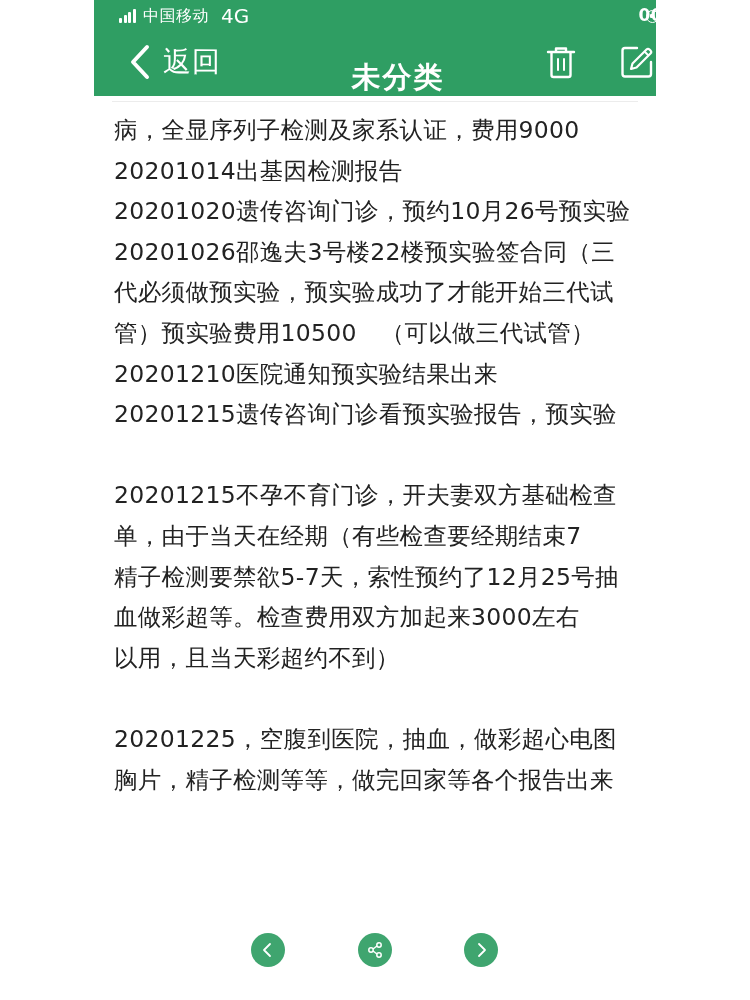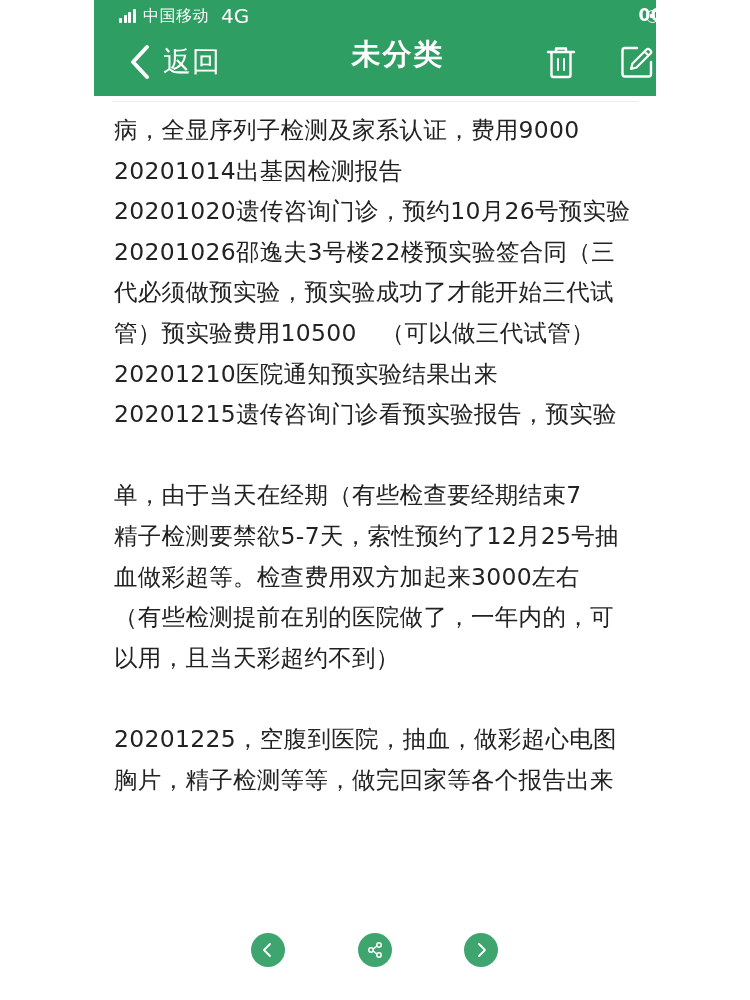--- a/index.html
+++ b/index.html
@@ -125,21 +125,21 @@
     cursor: pointer;
   }
   .back-btn svg { display: block; }
   .back-label {
     font-size: 28px;
     margin-left: 12px;
     letter-spacing: 1px;
   }
   .nav-title {
     position: absolute;
-    left: 0; width: 562px; top: 3px;
+    left: 0; width: 562px; top: 26px;
     text-align: center;
     font-size: 29px;
     font-weight: bold;
     letter-spacing: 2px;
   }
   .nav-icon {
     position: absolute;
     top: 12px;
     width: 36px; height: 36px;
     cursor: pointer;
@@ -243,24 +243,24 @@
   <div class="note-body">
     <div class="note-line">病，全显序列子检测及家系认证，费用9000</div>
     <div class="note-line">20201014出基因检测报告</div>
     <div class="note-line">20201020遗传咨询门诊，预约10月26号预实验</div>
     <div class="note-line">20201026邵逸夫3号楼22楼预实验签合同（三</div>
     <div class="note-line">代必须做预实验，预实验成功了才能开始三代试</div>
     <div class="note-line" style="white-space:pre;">管）预实验费用10500　（可以做三代试管）</div>
     <div class="note-line">20201210医院通知预实验结果出来</div>
     <div class="note-line">20201215遗传咨询门诊看预实验报告，预实验</div>
     <div class="note-blank"></div>
+    <div class="note-line">20201215不孕不育门诊，开夫妻双方基础检查</div>
     <div class="note-line">单，由于当天在经期（有些检查要经期结束7</div>
     <div class="note-line">精子检测要禁欲5-7天，索性预约了12月25号抽</div>
     <div class="note-line">血做彩超等。检查费用双方加起来3000左右</div>
-    <div class="note-line">（有些检测提前在别的医院做了，一年内的，可</div>
     <div class="note-line">以用，且当天彩超约不到）</div>
     <div class="note-blank"></div>
     <div class="note-line">20201225，空腹到医院，抽血，做彩超心电图</div>
     <div class="note-line">胸片，精子检测等等，做完回家等各个报告出来</div>
   </div>
 
   <div class="fab" style="left:157px; top:933px;">
     <svg width="18" height="18" viewBox="0 0 18 18">
       <polyline points="11,3 5,9 11,15" fill="none" stroke="#ffffff" stroke-width="1.8" stroke-linecap="round" stroke-linejoin="round"></polyline>
     </svg>

